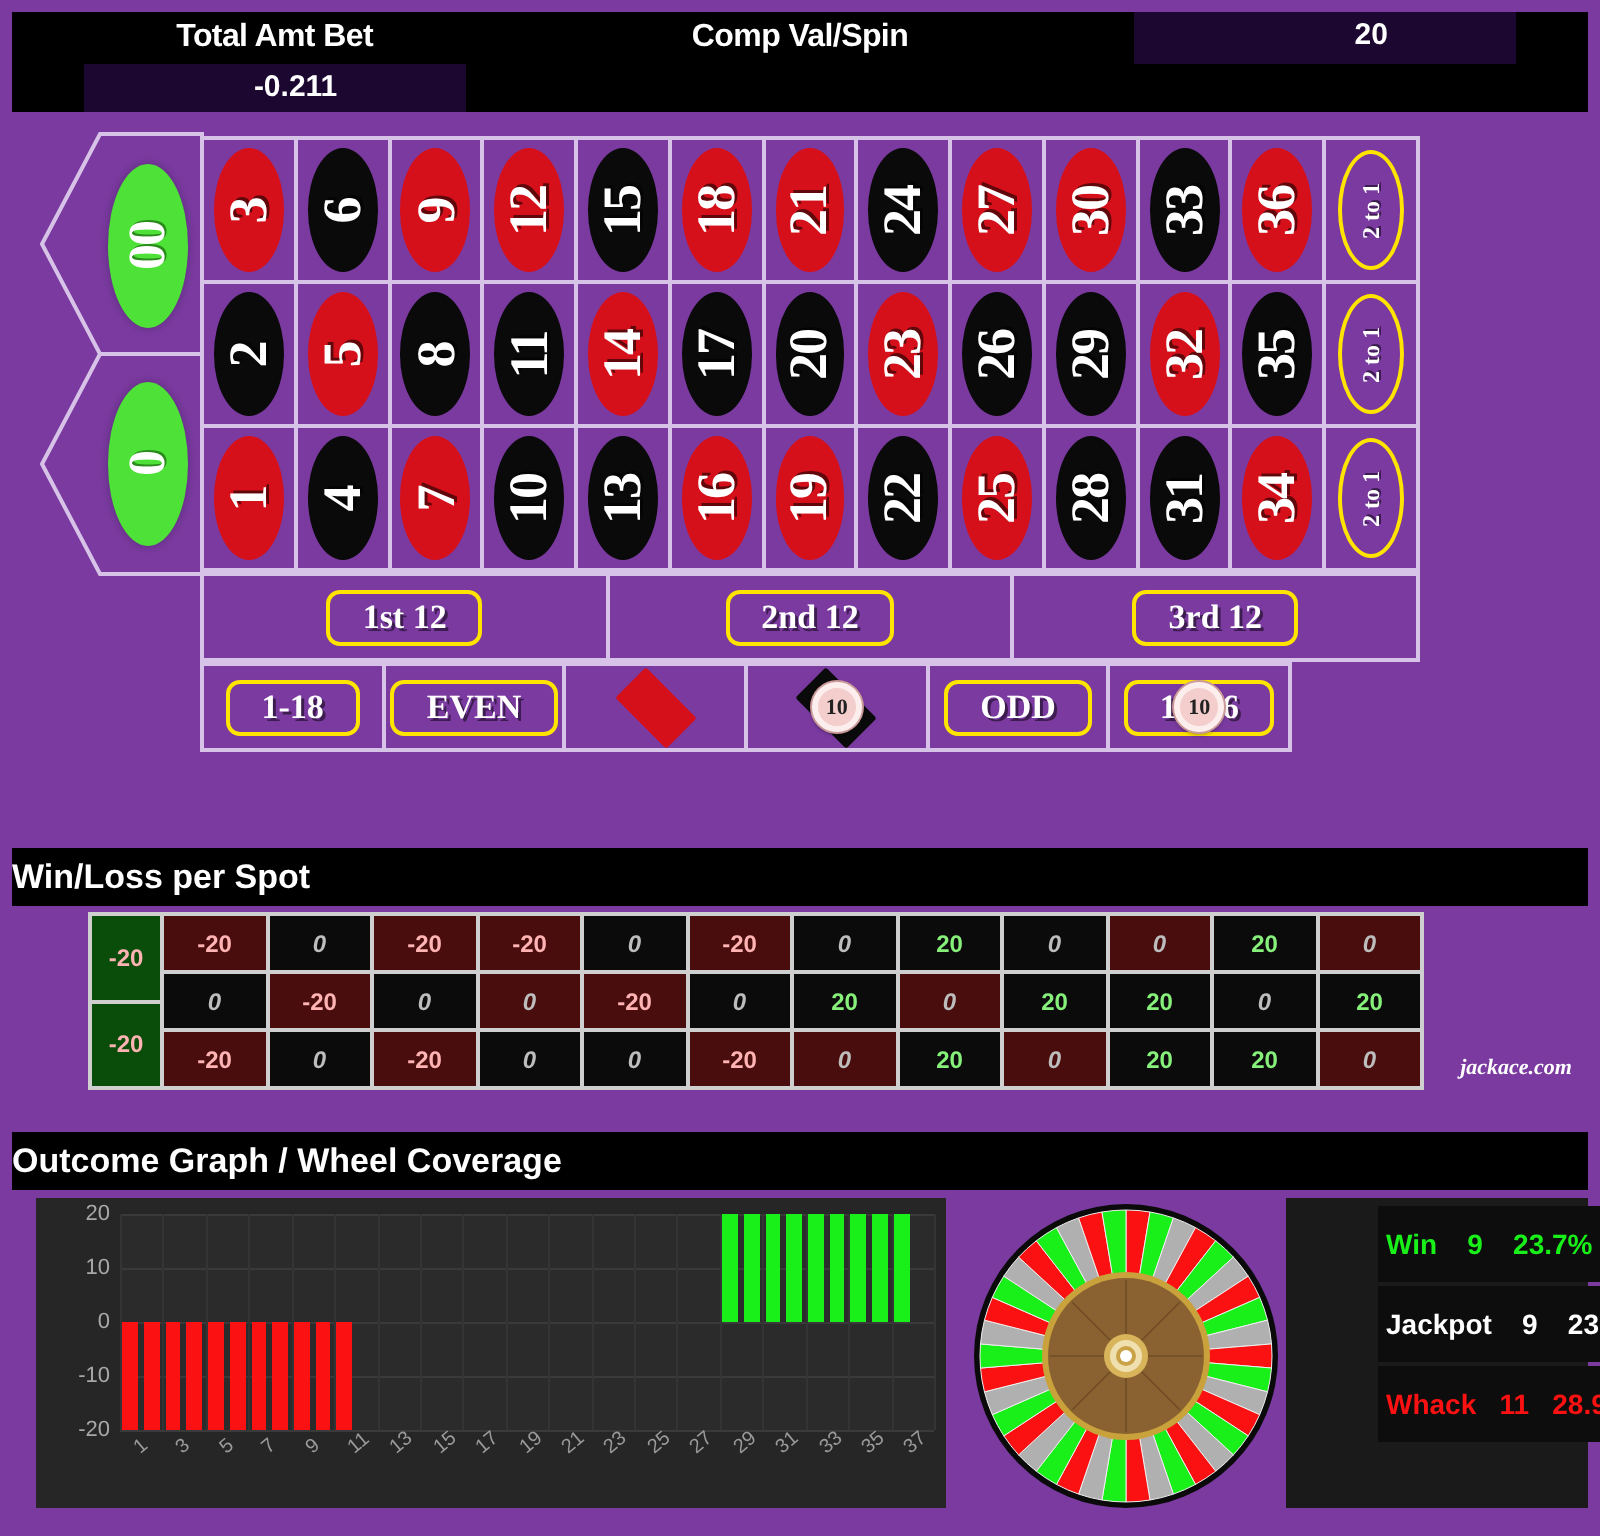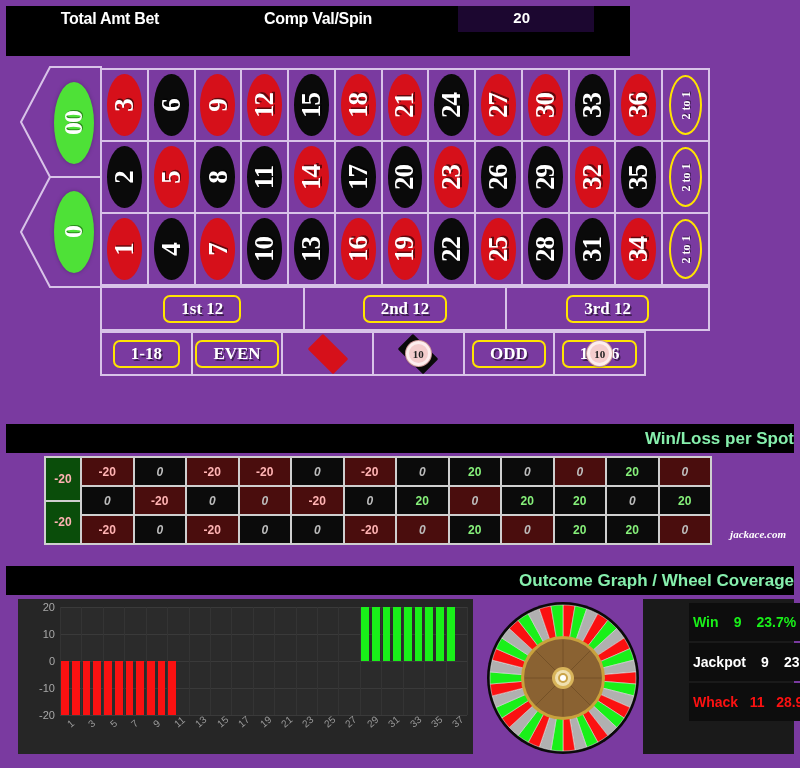--- a/index.html
+++ b/index.html
@@ -6,21 +6,21 @@
   body {
     width: 800px; height: 768px;
     background: #7a3aa0;
     font-family: "Liberation Sans", sans-serif;
     overflow: hidden;
   }
 
   
   .stats-bar {
     position: absolute; left: 6px; top: 6px;
-    width: 624px; height: 50px;
+    width: 788px; height: 50px;
     background: #000;
     display: grid;
     grid-template-columns: 1fr 1fr 1fr;
     grid-template-rows: 26px 24px;
   }
   .stat-label {
     color: #fff; font-weight: bold; font-size: 16px;
     text-align: center; line-height: 26px;
     letter-spacing: -0.3px;
   }
@@ -168,23 +168,23 @@
     font-family: "Liberation Serif", serif;
     z-index: 5;
   }
 
   
   .wl-wrap {
     position: absolute; left: 6px; top: 424px;
     width: 788px; height: 124px;
   }
   .panel-title {
-    background: #000; color: #86efac;
+    background: #000; color: #ffffff;
     font-weight: bold; font-size: 17px;
-    text-align: right; line-height: 29px;
+    text-align: left; line-height: 29px;
     height: 29px;
   }
   .wl-body {
     position: absolute; left: 38px; top: 32px;
     width: 668px; height: 89px;
     display: flex;
     border: 1px solid #cfcfcf;
   }
   .wl-zero {
     width: 36px;
@@ -299,20 +299,21 @@
   }
   .cov-row .c-cnt { justify-content: center; }
 </style>
 </head>
 <body>
 
 <div class="stats-bar">
   <div class="stat-label">Total Amt Bet</div>
   <div class="stat-label">Comp Val/Spin</div>
   <div class="stat-value">20</div>
+  <div class="stat-value">-0.211</div>
 </div>
 
 <div class="felt">
 
   <svg class="zero-outline" viewBox="0 0 82 222">
     <path d="M82 1 L30 1 L1 56 L30 111 L82 111" fill="none" stroke="#d8c3e8" stroke-width="2"></path>
     <path d="M82 111 L30 111 L1 166 L30 221 L82 221" fill="none" stroke="#d8c3e8" stroke-width="2"></path>
   </svg>
 
   <div class="zero-zone">

